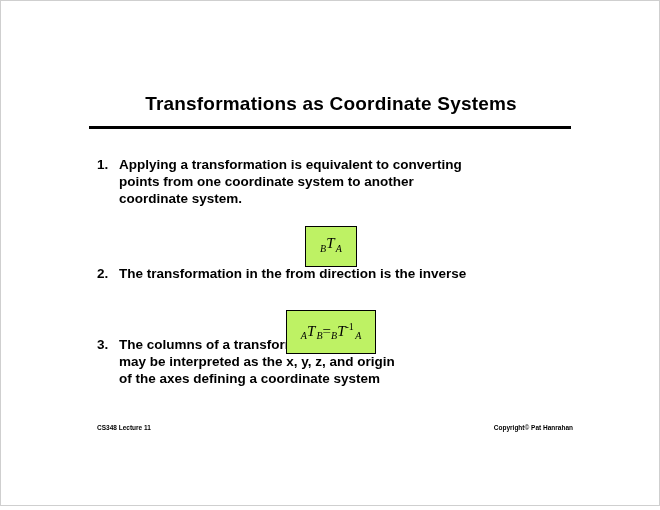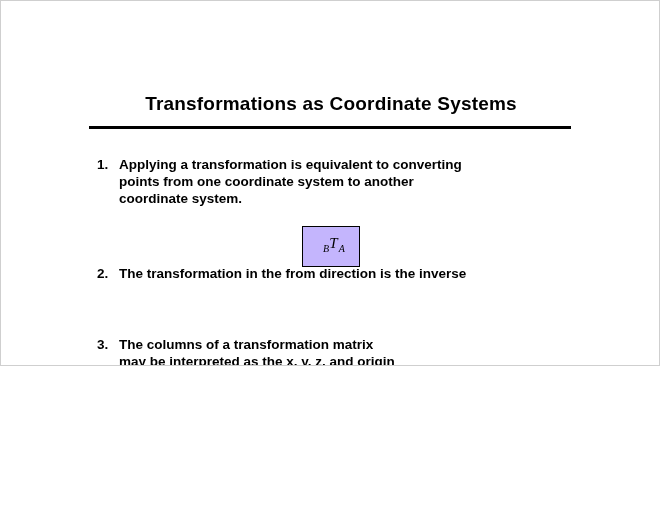--- a/index.html
+++ b/index.html
@@ -6,21 +6,21 @@
     margin: 0;
     padding: 0;
     background: #ffffff;
   }
   body {
     font-family: "Liberation Sans", sans-serif;
   }
   .slide {
     position: relative;
     width: 660px;
-    height: 366px;
+    height: 506px;
     background: #ffffff;
     border: 1px solid #cfcfcf;
     box-sizing: border-box;
     overflow: hidden;
   }
   .slide-title {
     position: absolute;
     left: 60px;
     top: 92px;
     width: 540px;
@@ -59,23 +59,23 @@
   }
   .item-text {
     font-size: 13.5px;
     font-weight: bold;
     color: #000000;
     line-height: 17px;
     white-space: pre-line;
   }
   .eq-box {
     border: 1px solid #000000;
-    background: #c4b5fd;
+    background: #bef264;
     display: inline-block;
-    padding: 6px 14px 7px 20px;
+    padding: 6px 14px 7px 14px;
     font-family: "Liberation Serif", serif;
     color: #000000;
     text-align: center;
   }
   .eq-wrap {
     position: absolute;
     text-align: center;
   }
   .eq1 {
     left: 255px;
@@ -153,17 +153,22 @@
     </div>
 
   </div>
 
   <div class="eq-wrap eq1">
     <div class="eq-box">
       <div class="mathline"><span class="sub it">B</span><span class="it">T</span> <span class="sub it">A</span></div>
     </div>
   </div>
 
+  <div class="eq-wrap eq2">
+    <div class="eq-box">
+      <div class="mathline"><span class="sub it">A</span><span class="it">T</span> <span class="sub it">B</span><span>=</span><span class="sub it">B</span><span class="it">T</span><span class="sup">-1</span> <span class="sub it">A</span></div>
+    </div>
+  </div>
 
   <div class="footer-left">CS348 Lecture 11</div>
   <div class="footer-right">Copyright© Pat Hanrahan</div>
 
 </div>
 
 </body></html>

